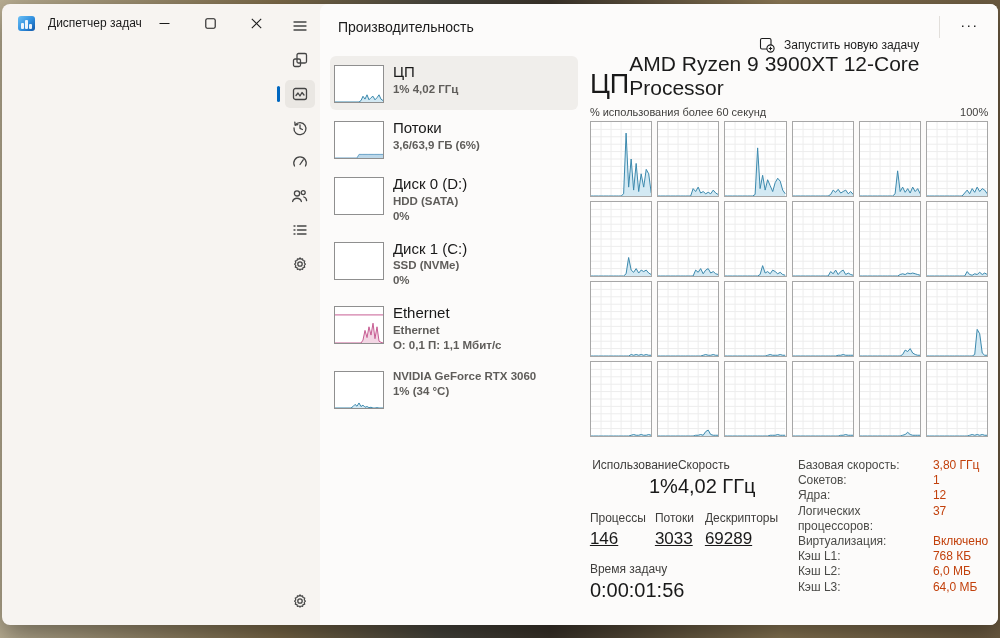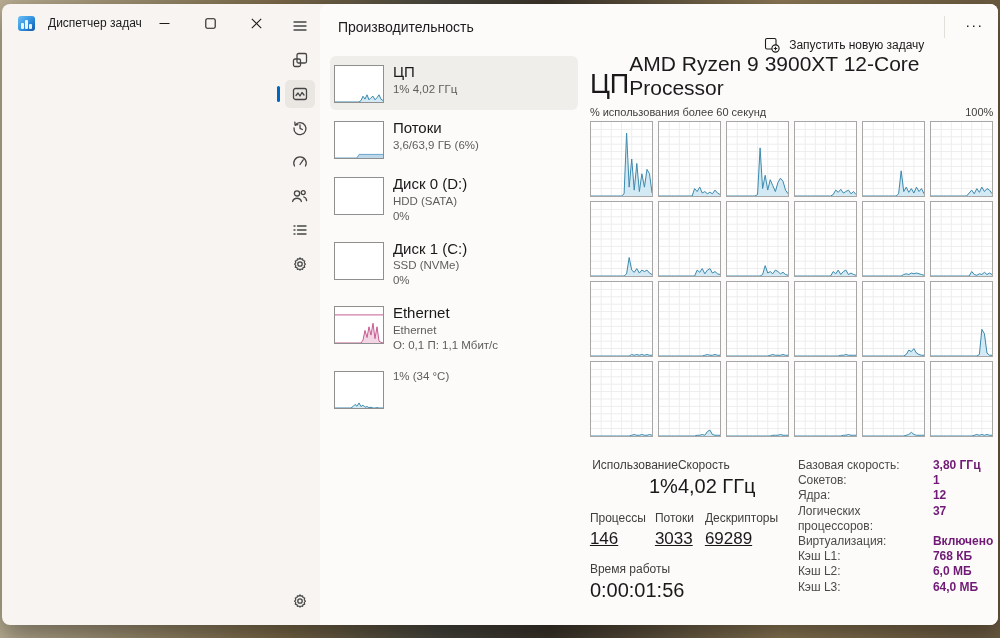--- a/index.html
+++ b/index.html
@@ -56,21 +56,21 @@
   
   .sidebar-list { width:262px; flex:0 0 auto; padding:6px 4px 0 10px; }
   .sb-item { display:flex; align-items:flex-start; padding:7px 6px 7px 4px; border-radius:6px;
     cursor:pointer; margin-bottom:2px; }
   .sb-item.selected { background:#f0eeeb; }
   .mini-chart { width:50px; height:38px; background:#fff; border:1px solid #8f8f8f; flex:0 0 auto;
     margin-top:2px; position:relative; }
   .mini-chart svg { position:absolute; inset:0; width:100%; height:100%; }
   .sb-text { margin-left:9px; min-width:0; }
   .sb-title { font-size:15px; color:#191919; line-height:1.25; }
-  .sb-sub { font-size:11.5px; color:#5f5d5a; line-height:1.3; }
+  .sb-sub { font-size:11.5px; color:#5f5d5a; line-height:1.3;font-weight:bold; }
 
   
   .main { flex:1; min-width:0; padding:0 14px 0 8px; display:flex; flex-direction:column; }
   .main-header { display:flex; align-items:flex-end; margin-top:2px; }
   .cpu-title { font-size:27px; color:#191919; font-weight:400; line-height:1.1; }
   .proc-name { margin-left:auto; font-size:21px; color:#1b1b1b; }
   .caption-row { display:flex; font-size:11px; color:#3f3e3c; margin-top:6px; margin-bottom:3px; }
   .caption-row .right { margin-left:auto; }
 
   .core-grid { display:grid; grid-template-columns:repeat(6,1fr); grid-auto-rows:76px; gap:4px 5px; }
@@ -85,21 +85,21 @@
   .stats-row { display:flex; }
   .stats-row + .stats-row { margin-top:13px; }
   .cell-w88 { width:88px; flex:0 0 auto;text-align:right; }
   .cell-w65 { width:65px; flex:0 0 auto; }
   .cell-w50 { width:50px; flex:0 0 auto; }
   .uptime-block { margin-top:13px; }
 
   .details { margin-left:12px; }
   .details-row { display:flex; font-size:12px; line-height:15.2px; }
   .details-label { width:135px; flex:0 0 auto; color:#4a4a47; }
-  .details-value { color:#701a75;font-weight:bold; }
+  .details-value { color:#c2410c; }
 </style>
 </head>
 <body>
 
 <div class="window">
 
   <div class="titlebar">
     <div class="app-icon">
         <i></i>
         <i></i>
@@ -274,20 +274,21 @@
               </div>
             </div>
             <div class="sb-item">
               <div class="mini-chart">
                 <svg viewBox="0 0 100 100" preserveAspectRatio="none">
                   <polygon points="0,100 0.0,100.0 4.2,100.0 8.3,100.0 12.5,100.0 16.7,100.0 20.8,100.0 25.0,100.0 29.2,100.0 33.3,100.0 37.5,96.0 41.7,90.0 45.8,95.0 50.0,86.0 54.2,96.0 58.3,92.0 62.5,98.0 66.7,96.0 70.8,99.0 75.0,98.0 79.2,100.0 83.3,100.0 87.5,99.0 91.7,100.0 95.8,100.0 100.0,100.0 100,100" fill="#d3e9f3"></polygon>
                   <polyline points="0.0,100.0 4.2,100.0 8.3,100.0 12.5,100.0 16.7,100.0 20.8,100.0 25.0,100.0 29.2,100.0 33.3,100.0 37.5,96.0 41.7,90.0 45.8,95.0 50.0,86.0 54.2,96.0 58.3,92.0 62.5,98.0 66.7,96.0 70.8,99.0 75.0,98.0 79.2,100.0 83.3,100.0 87.5,99.0 91.7,100.0 95.8,100.0 100.0,100.0" fill="none" stroke="#3c89ad" stroke-width="1" vector-effect="non-scaling-stroke"></polyline>
                 </svg>
               </div>
               <div class="sb-text">
+                <div class="sb-sub">NVIDIA GeForce RTX 3060</div>
                 <div class="sb-sub">1% (34 °C)</div>
               </div>
             </div>
           </div>
 
         <div class="main">
           <div class="main-header">
             <div class="cpu-title">ЦП</div>
             <div class="proc-name">AMD Ryzen 9 3900XT 12-Core Processor</div>
           </div>
@@ -799,21 +800,21 @@
                 <div class="cell-w50">
                   <div class="stat-label">Потоки</div>
                   <div class="stat-value-md">3033</div>
                 </div>
                 <div>
                   <div class="stat-label">Дескрипторы</div>
                   <div class="stat-value-md">69289</div>
                 </div>
               </div>
               <div class="uptime-block">
-                <div class="stat-label">Время работы</div>
+                <div class="stat-label">Время задачу</div>
                 <div class="stat-value-lg">0:00:01:56</div>
               </div>
             </div>
 
             <div class="details" id="details-list">
                 <div class="details-row">
                   <div class="details-label">Базовая скорость:</div>
                   <div class="details-value">3,80 ГГц</div>
                 </div>
                 <div class="details-row">

